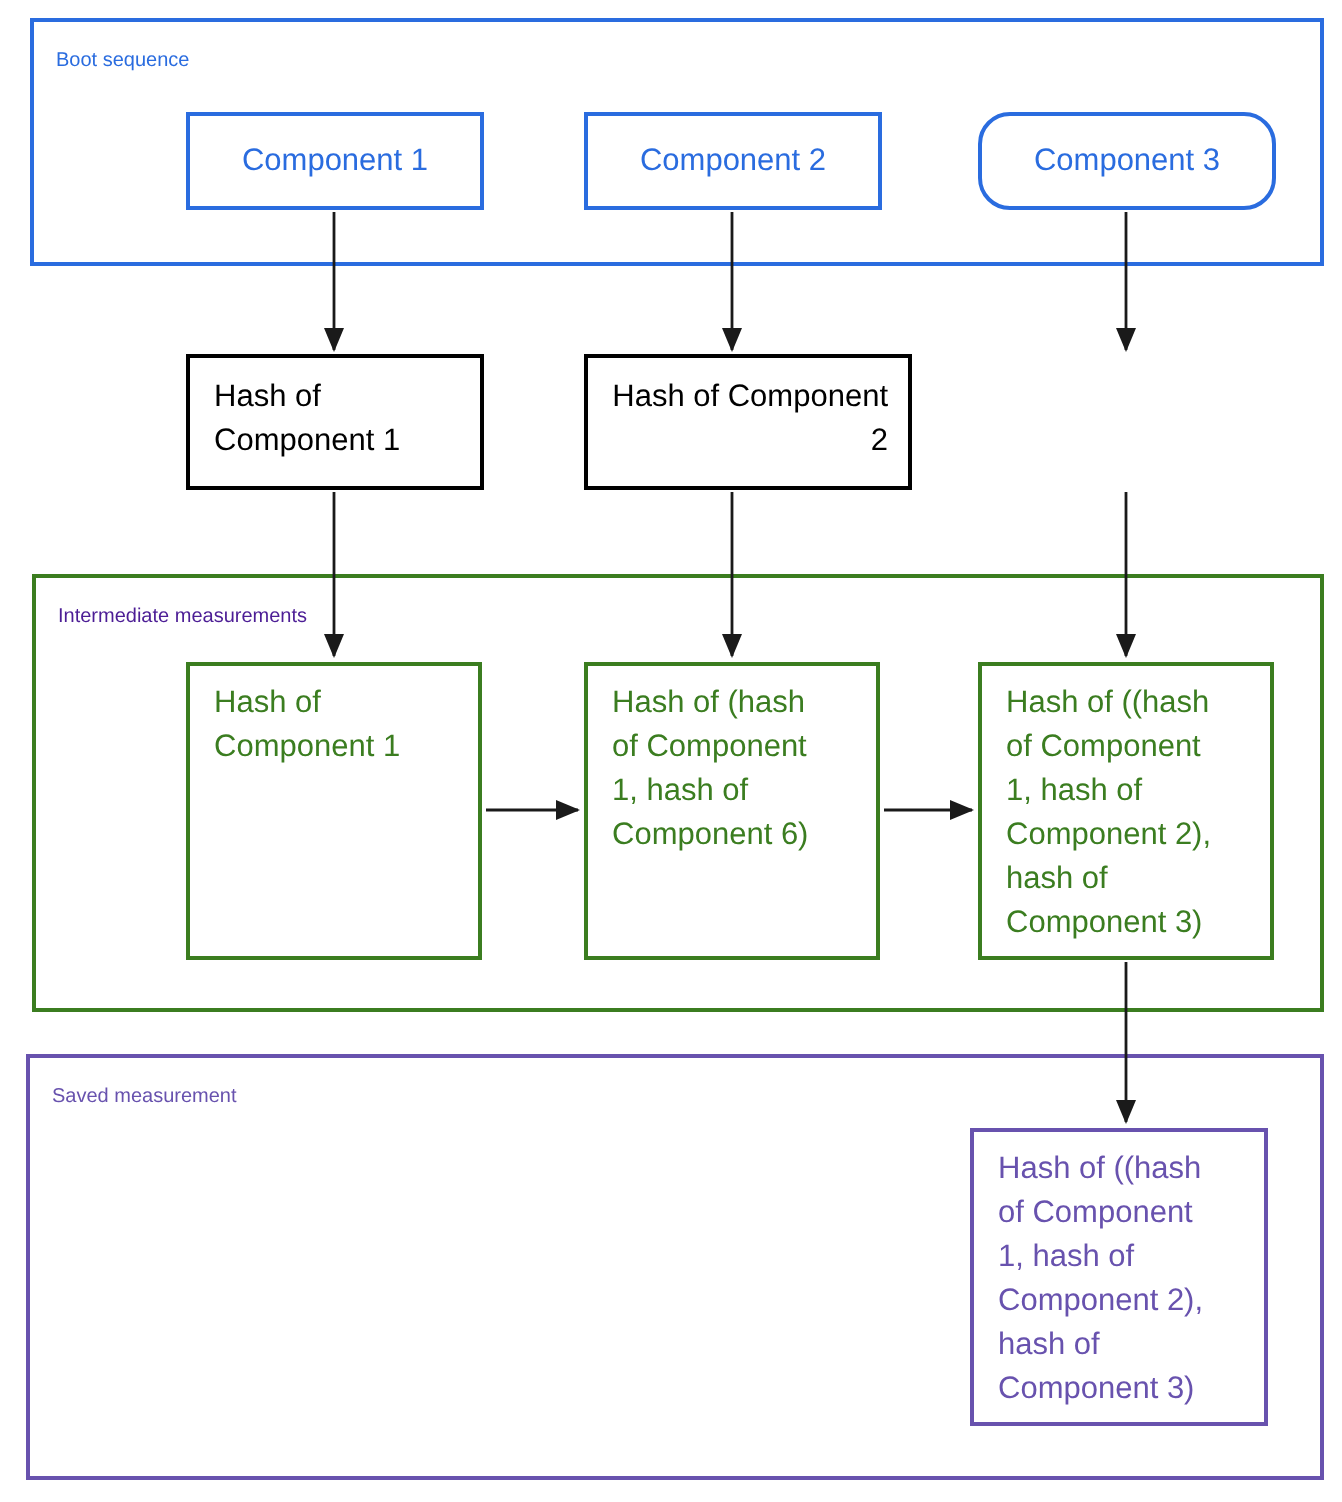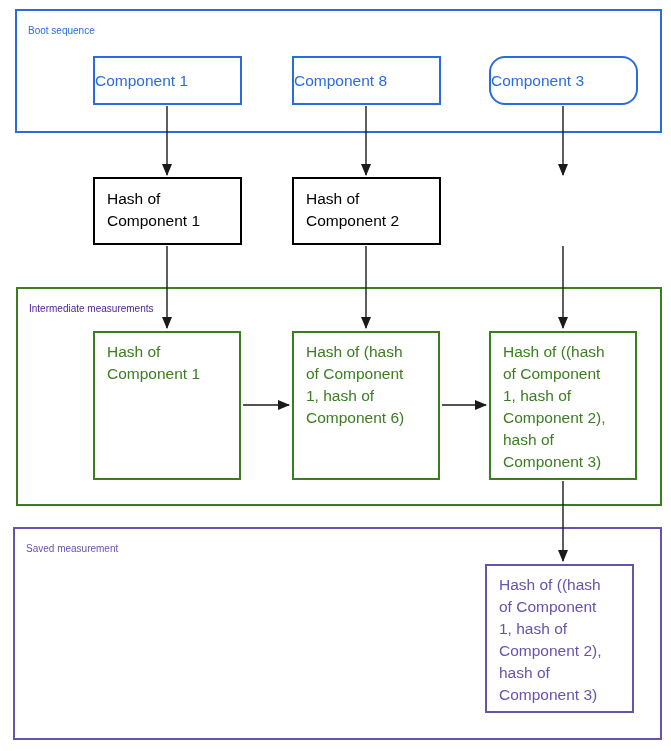--- a/index.html
+++ b/index.html
@@ -33,21 +33,21 @@
     position: absolute;
     box-sizing: border-box;
     border: 2px solid;
     background: #ffffff;
     font-size: 15.5px;
     line-height: 22px;
   }
   .box.centered {
     display: flex;
     align-items: center;
-    justify-content: flex-start;
+    justify-content: center;
     text-align: center;
   }
   .box.toplft {
     padding: 8px 26px 0 12px;
     text-align: left;
   }
   .box.hashbox {
     padding: 9px 10px 0 12px;
     text-align: left;
   }
@@ -78,28 +78,28 @@
 
 <div class="canvas">
 
   <div class="group blue" style="left:15px; top:9px; width:647px; height:124px;">
     <div class="group-label lbl-blue">Boot sequence</div>
   </div>
   <div class="box blue centered" style="left:93px; top:56px; width:149px; height:49px;">
     <span>Component 1</span>
   </div>
   <div class="box blue centered" style="left:292px; top:56px; width:149px; height:49px;">
-    <span>Component 8</span>
+    <span>Component 2</span>
   </div>
   <div class="box blue centered" style="left:489px; top:56px; width:149px; height:49px;border-radius:16px;">
     <span>Component 3</span>
   </div>
 
   <div class="box blackc hashbox" style="left:93px; top:177px; width:149px; height:68px;">Hash of Component 1</div>
-  <div class="box blackc hashbox" style="left:292px; top:177px; width:149px; height:68px;">Hash of Component 2</div>
+  <div class="box blackc hashbox" style="left:292px; top:177px; width:164px; height:68px;text-align:right;">Hash of Component 2</div>
 
   <div class="group green" style="left:16px; top:287px; width:646px; height:219px;">
     <div class="group-label lbl-green">Intermediate measurements</div>
   </div>
   <div class="box green toplft" style="left:93px; top:331px; width:148px; height:149px;">Hash of Component 1</div>
   <div class="box green toplft" style="left:292px; top:331px; width:148px; height:149px;">Hash of (hash of Component 1, hash of Component 6)</div>
   <div class="box green toplft" style="left:489px; top:331px; width:148px; height:149px;">Hash of ((hash of Component 1, hash of Component 2), hash of Component 3)</div>
 
   <div class="group purple" style="left:13px; top:527px; width:649px; height:213px;">
     <div class="group-label lbl-purple">Saved measurement</div>

